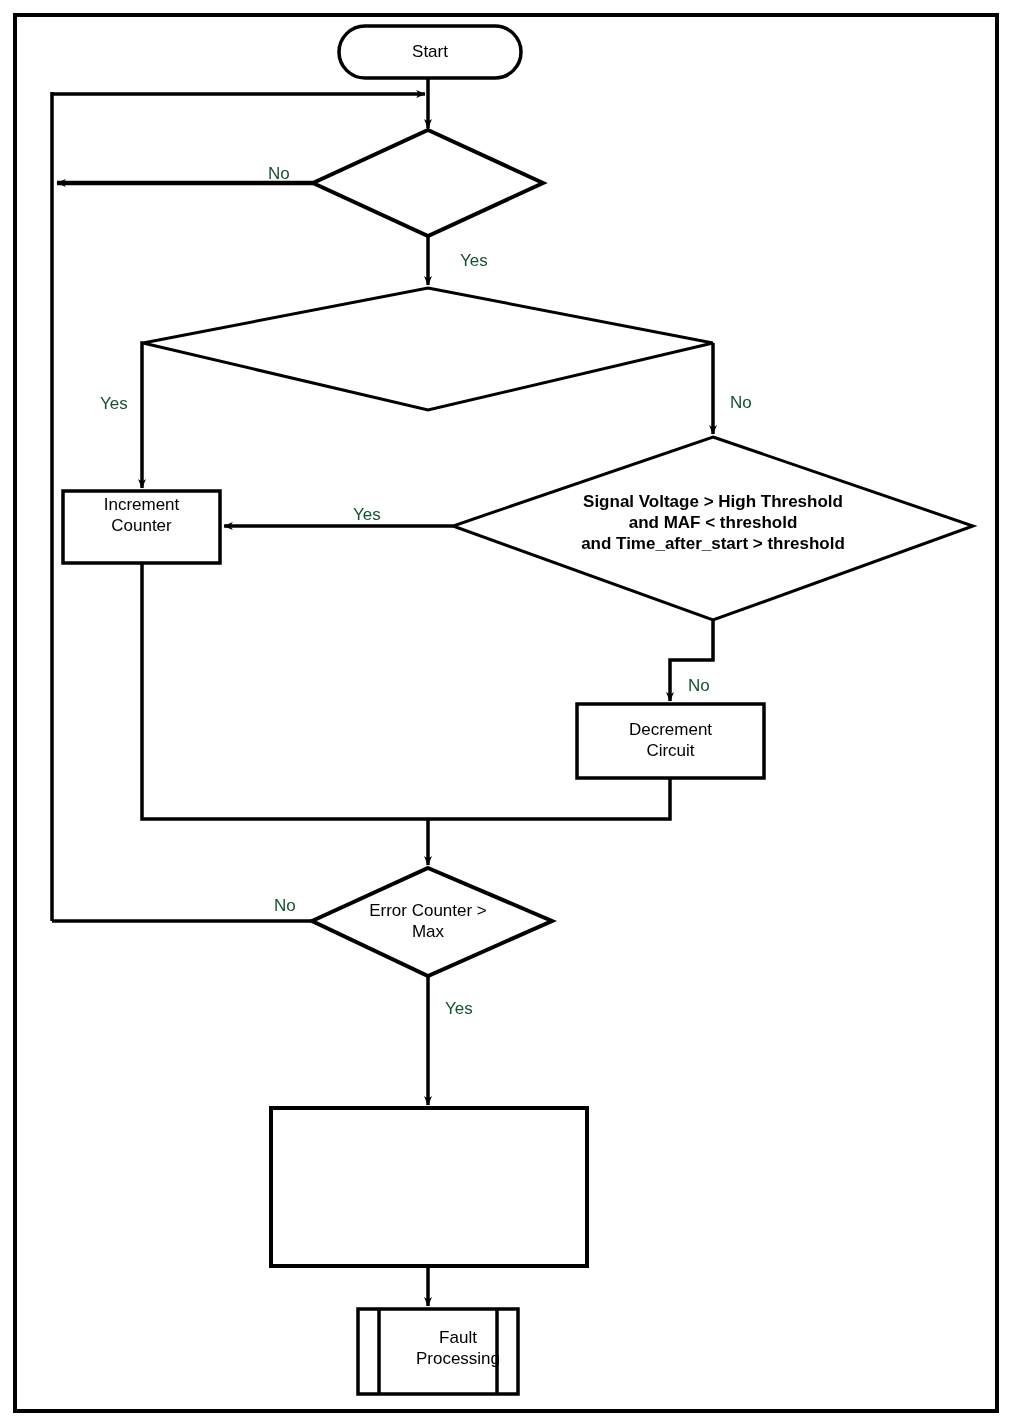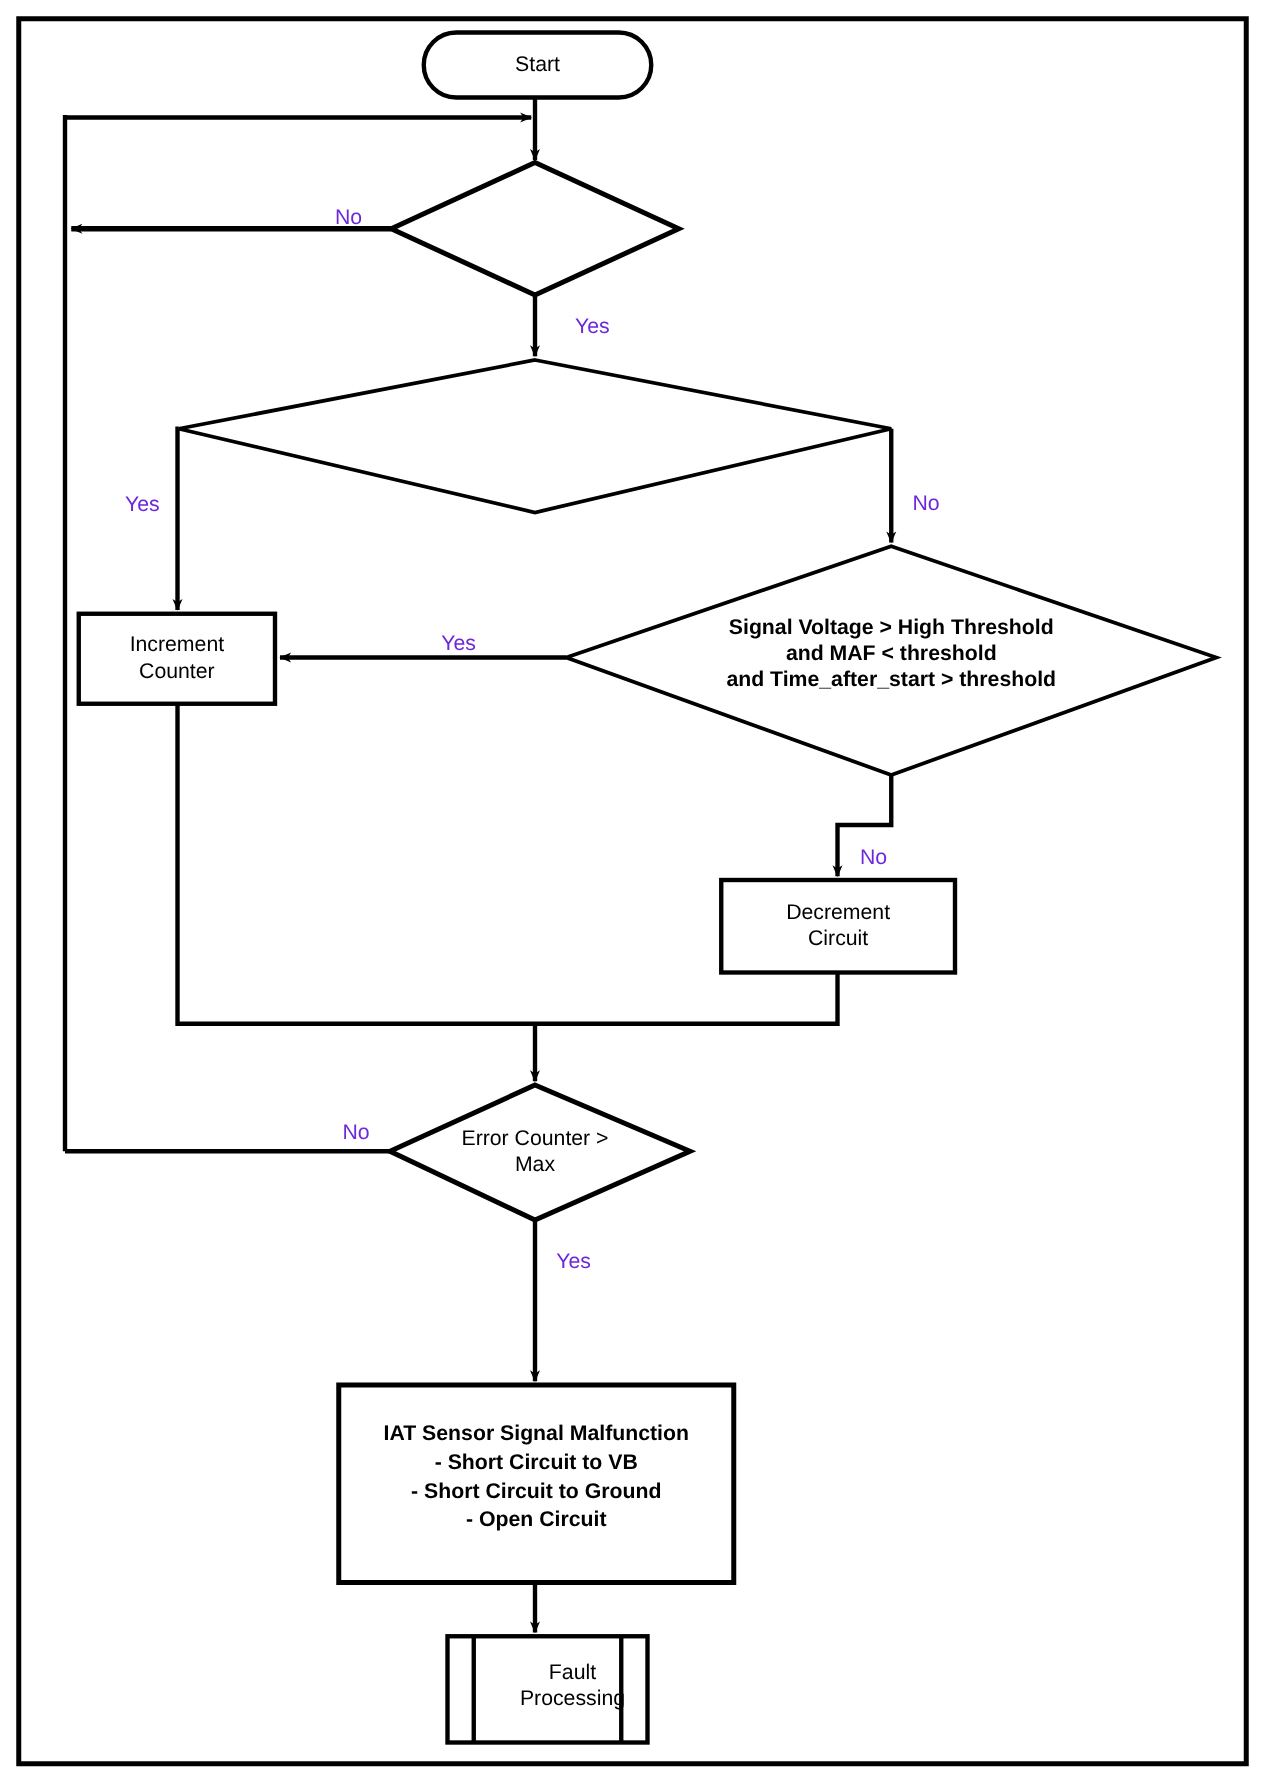--- a/index.html
+++ b/index.html
@@ -31,21 +31,21 @@
   .shape-label {
     position: absolute;
     text-align: center;
     color: #000000;
     line-height: 1.24;
     white-space: pre-line;
     pointer-events: none;
   }
   .edge-label {
     position: absolute;
-    color: #6d28d9;
+    color: #14532d;
     font-size: 17px;
     line-height: 1;
     white-space: nowrap;
   }
   .lbl-normal { font-weight: normal; }
   .lbl-bold   { font-weight: bold; }
   .t17 { font-size: 17px; }
 </style>
 </head>
 <body>
@@ -116,33 +116,29 @@
   </svg>
 
   <div class="shape-label lbl-normal t17" style="left:339px; top:41px; width:182px;">Start</div>
 
 
 
   <div class="shape-label lbl-bold t17" style="left:553px; top:491px; width:320px;">Signal Voltage &gt; High Threshold
 and MAF &lt; threshold
 and Time_after_start &gt; threshold</div>
 
-  <div class="shape-label lbl-normal t17" style="left:63px; top:505px; width:157px;">Increment
+  <div class="shape-label lbl-normal t17" style="left:63px; top:494px; width:157px;">Increment
 Counter</div>
 
   <div class="shape-label lbl-normal t17" style="left:577px; top:719px; width:187px;">Decrement
 Circuit</div>
 
   <div class="shape-label lbl-normal t17" style="left:338px; top:900px; width:180px;">Error Counter &gt;
 Max</div>
 
-  <div class="shape-label lbl-bold t17" style="left:271px; top:1136px; width:316px; line-height:1.35;">IAT Sensor Signal Malfunction
-- Short Circuit to VB
-- Short Circuit to Ground
-- Open Circuit</div>
 
   <div class="shape-label lbl-normal t17" style="left:379px; top:1327px; width:118px;margin-left:20px;">Fault
 Processing</div>
 
   <div class="edge-label lbl-normal" style="left:268px; top:165px;">No</div>
 
   <div class="edge-label lbl-normal" style="left:460px; top:252px;">Yes</div>
 
   <div class="edge-label lbl-normal" style="left:100px; top:395px;">Yes</div>
 

